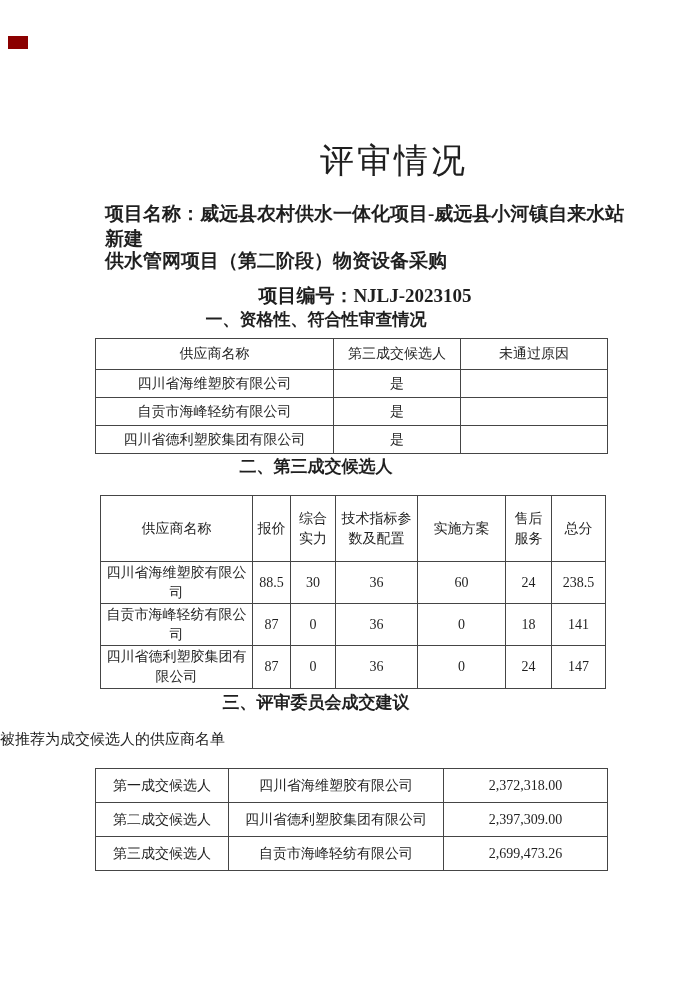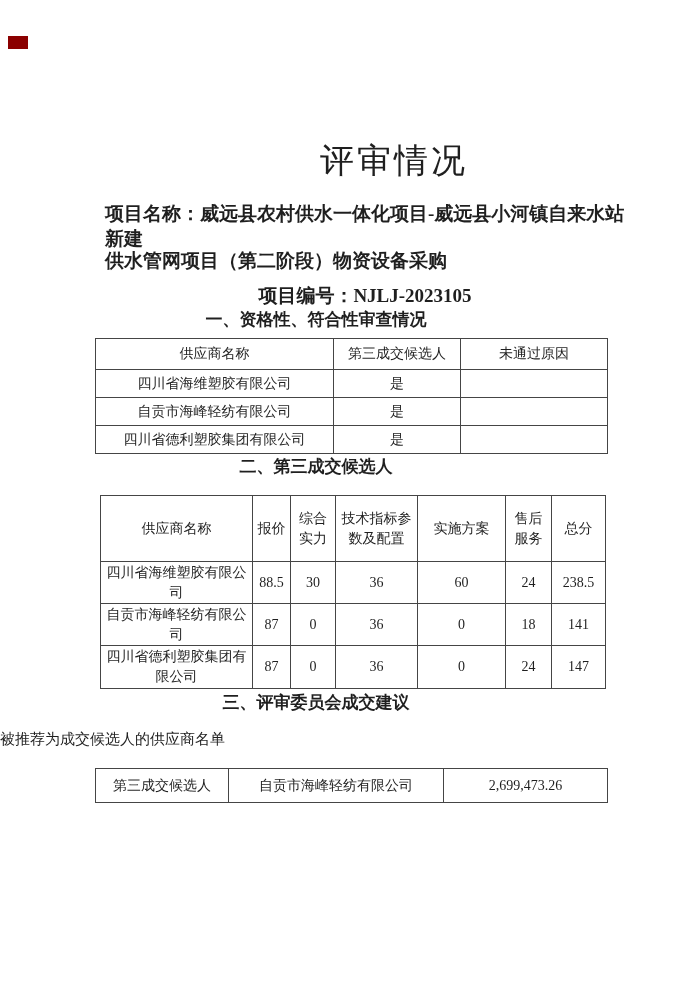--- a/index.html
+++ b/index.html
@@ -144,18 +144,28 @@
 <div class="abs subtitle">被推荐为成交候选人的供应商名单</div>
 
 <table class="abs t3">
   <colgroup>
       <col style="width:133px">
       <col style="width:215px">
       <col style="width:164px">
     </colgroup>
   <tbody>
   <tr class="d-row">
+    <td>第一成交候选人</td>
+    <td>四川省海维塑胶有限公司</td>
+    <td>2,372,318.00</td>
+  </tr>
+  <tr class="d-row">
+    <td>第二成交候选人</td>
+    <td>四川省德利塑胶集团有限公司</td>
+    <td>2,397,309.00</td>
+  </tr>
+  <tr class="d-row">
     <td>第三成交候选人</td>
     <td>自贡市海峰轻纺有限公司</td>
     <td>2,699,473.26</td>
   </tr>
 </tbody>
   </table>
 
 </body></html>

